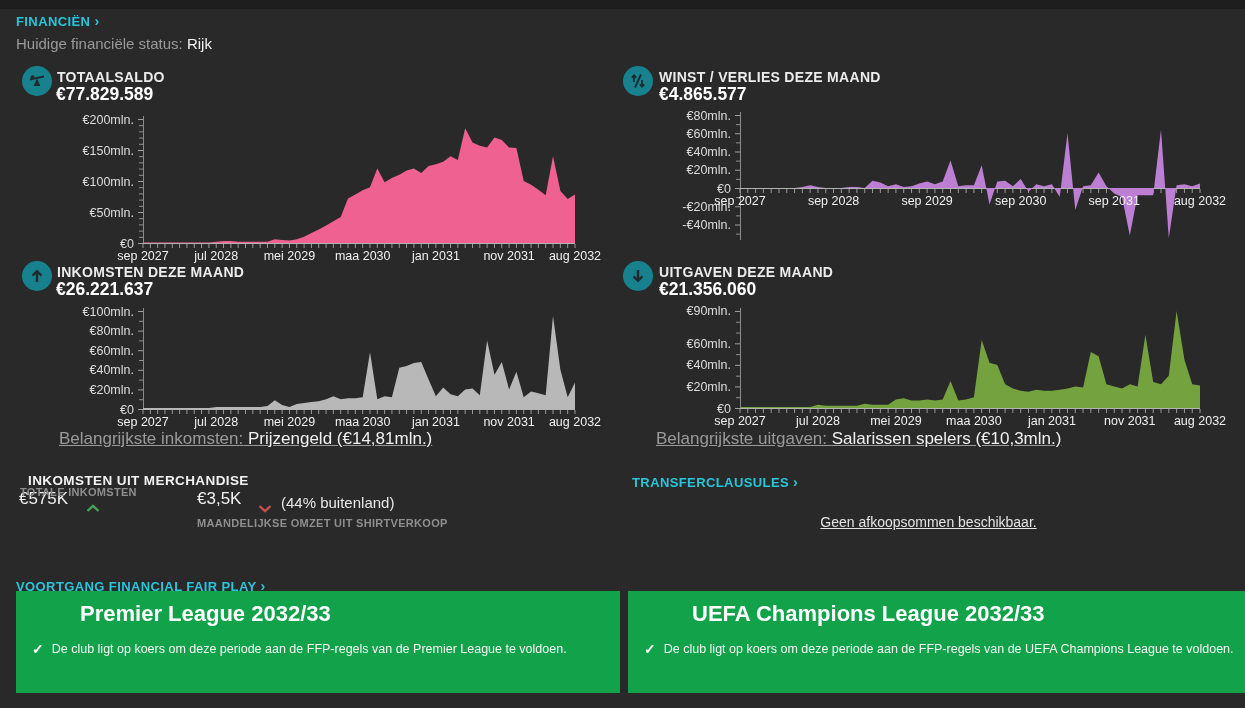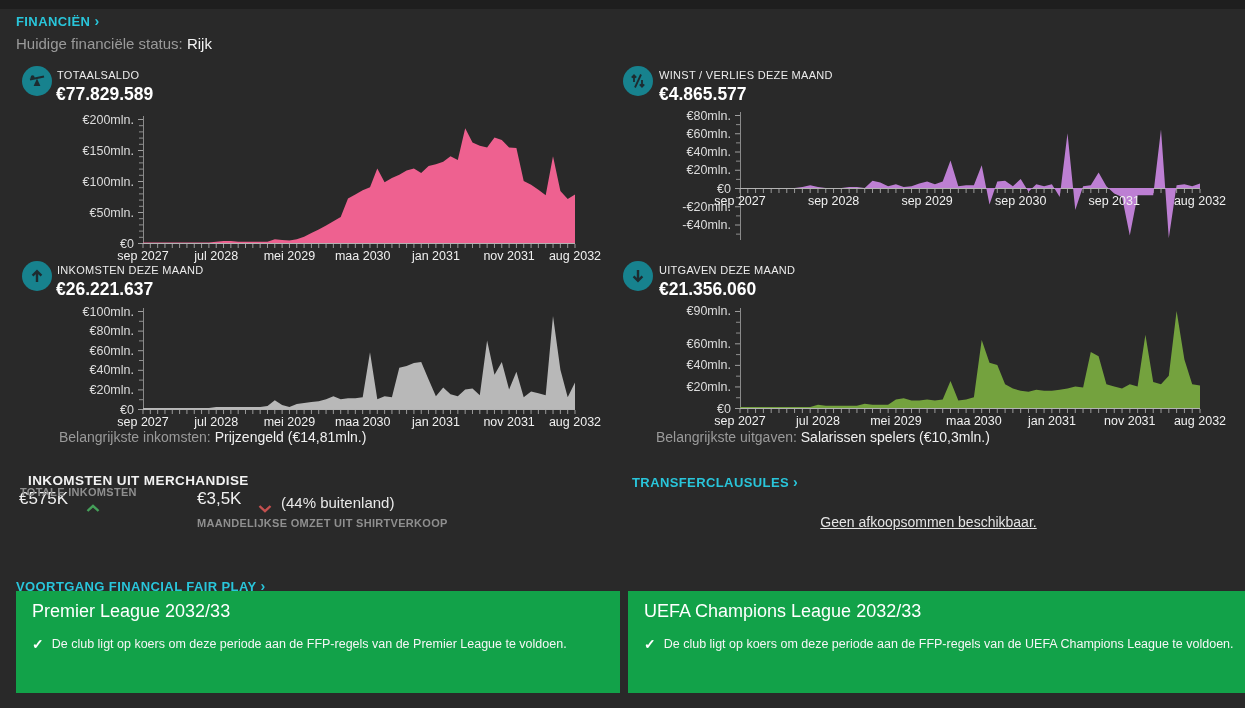--- a/index.html
+++ b/index.html
@@ -5,34 +5,34 @@
   html,body{margin:0;padding:0;background:#292929;}
   body{width:1245px;height:708px;position:relative;overflow:hidden;
        font-family:"Liberation Sans",sans-serif;color:#f2f2f2;}
   .abs{position:absolute;}
   .top-strip{left:0;top:0;width:1245px;height:9px;background:#1e1e1e;}
   .section-link{font-size:13px;font-weight:bold;letter-spacing:.4px;color:#29c5da;cursor:pointer;white-space:nowrap;}
   .section-link .chev{margin-left:4px;font-size:14px;}
   .status-line{font-size:15px;color:#9a9a9a;white-space:nowrap;}
   .status-line .val{color:#f4f4f4;}
   .stat-icon{width:30px;height:30px;border-radius:50%;background:#17828e;display:flex;align-items:center;justify-content:center;}
-  .stat-title{font-size:11px;font-weight:normal;letter-spacing:.3px;color:#ececec;white-space:nowrap;}
+  .stat-title{font-size:14px;font-weight:bold;letter-spacing:.3px;color:#ececec;white-space:nowrap;}
   .stat-value{font-size:17.5px;font-weight:bold;color:#ffffff;white-space:nowrap;}
-  .caption{font-size:14px;color:#9a9a9a;white-space:nowrap;}
+  .caption{font-size:17px;color:#9a9a9a;white-space:nowrap;text-decoration:underline;}
   .caption .val{color:#f0f0f0;}
   svg.chart{position:absolute;overflow:visible;}
   .ylab{fill:#dcdcdc;font-size:12.5px;}
   .xlab{fill:#f0f0f0;font-size:12.5px;}
   .merch-title{font-size:13.5px;font-weight:bold;letter-spacing:.4px;color:#f2f2f2;white-space:nowrap;padding-left:8px;}
   .merch-value{font-size:17px;font-weight:400;color:#f0f0f0;white-space:nowrap;}
   .merch-note{font-size:15px;color:#e8e8e8;white-space:nowrap;}
   .merch-sublabel{font-size:11px;font-weight:bold;letter-spacing:.3px;color:#8f8f8f;white-space:nowrap;}
   .empty-note{width:601px;text-align:center;font-size:14px;color:#e4e4e4;}
   .ffp-panel{background:#12a249;height:102px;}
-  .ffp-title{font-size:18px;font-weight:normal;color:#ffffff;padding:10px 16px 0 16px;white-space:nowrap;}
+  .ffp-title{font-size:22px;font-weight:bold;color:#ffffff;padding:10px 16px 0 16px;white-space:nowrap;margin-left:48px;}
   .ffp-row{display:flex;gap:8px;margin-top:13px;padding:0 19px 0 16px;align-items:flex-start;}
   .ffp-check{font-size:14px;font-weight:bold;color:#ffffff;line-height:1.3;}
   .ffp-text{font-size:12.5px;color:#f6f6f6;line-height:1.55;}
 </style>
 </head>
 <body>
 
 <div class="abs top-strip"></div>
 
 <div class="abs section-link" style="left:16px;top:13px;">

